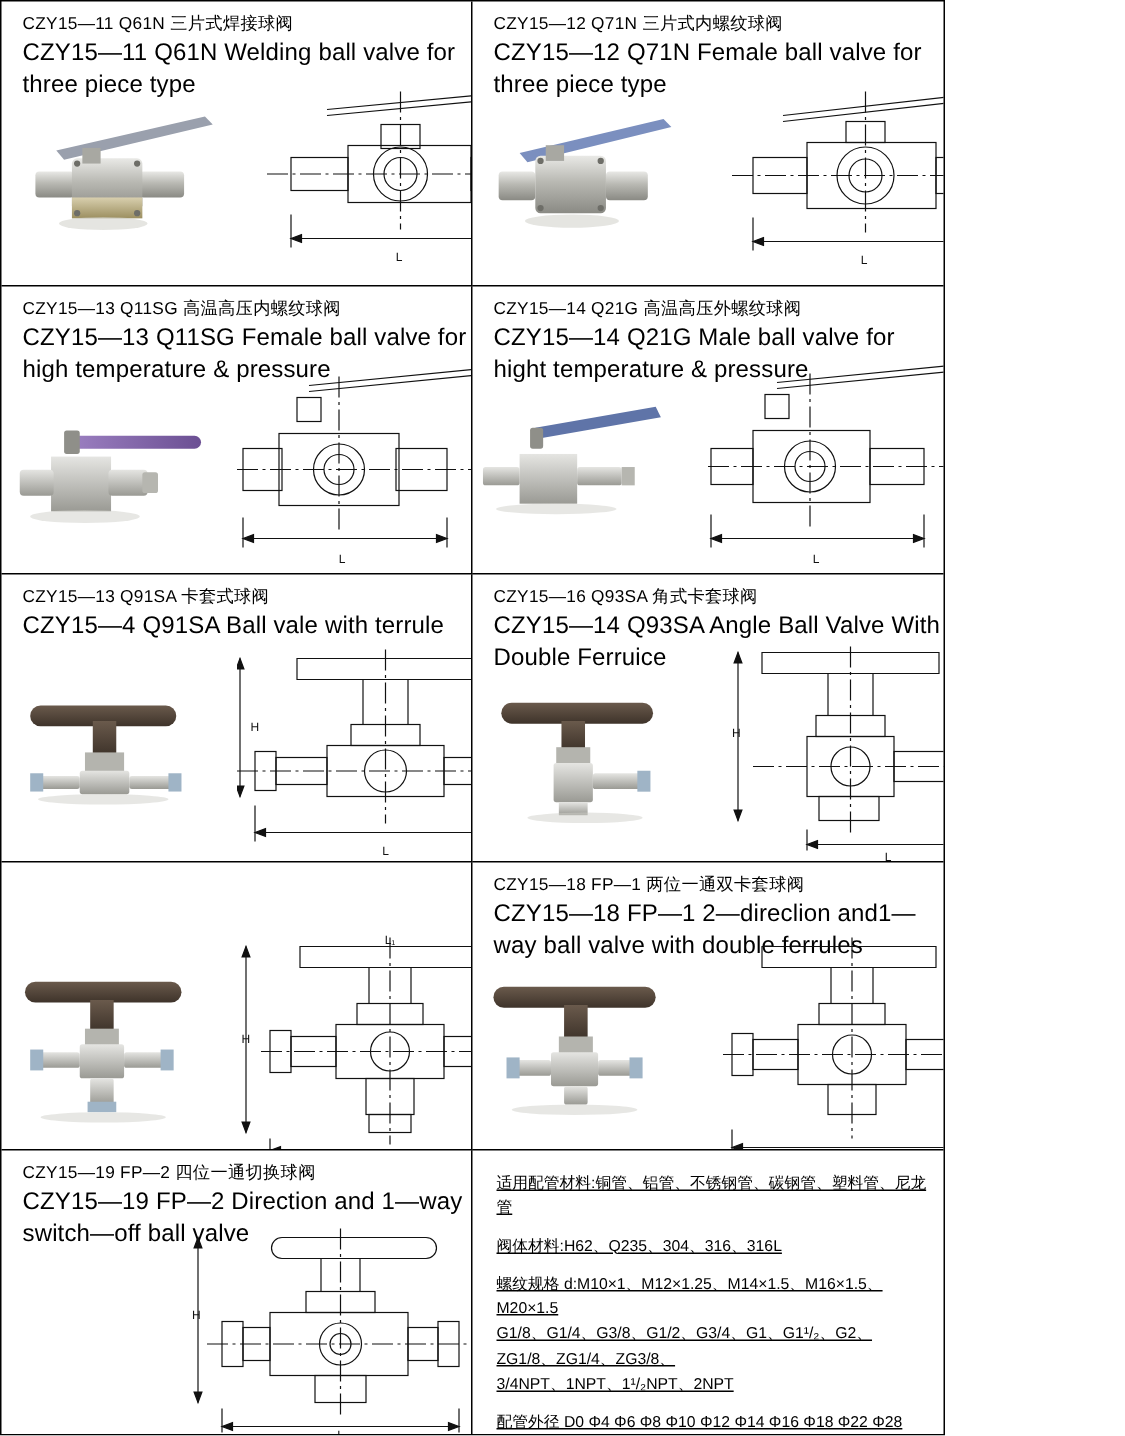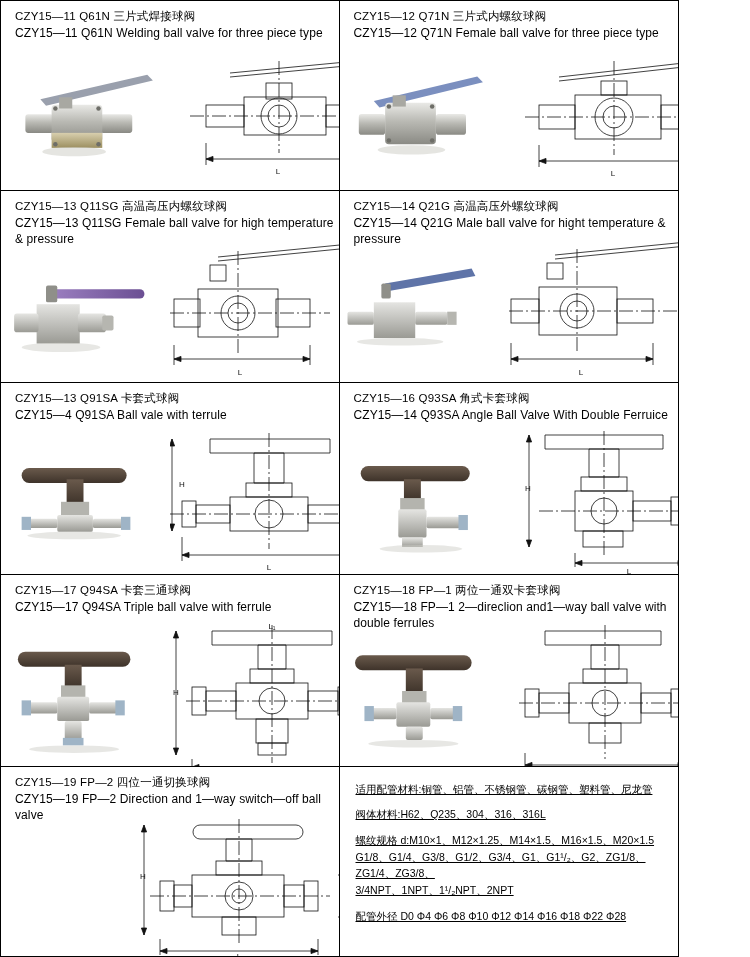--- a/index.html
+++ b/index.html
@@ -5,21 +5,21 @@
   html,body{margin:0;padding:0;}
   body{
     width:750px;height:957px;
     background:#ffffff;
     font-family:"Liberation Sans","DejaVu Sans",sans-serif;
     color:#111;
     overflow:hidden;
   }
   .catalog{
     position:relative;
-    width:679px;height:957px;
+    width:630px;height:957px;
     box-sizing:border-box;
     border:1px solid #000;
     display:grid;
     grid-template-columns:1fr 1fr;
     grid-template-rows:190px 192px 192px 192px 189px;
   }
   .cell{
     position:relative;
     box-sizing:border-box;
     border-right:1px solid #000;
@@ -27,21 +27,21 @@
     overflow:hidden;
   }
   .cell.last-col{border-right:none;}
   .cell.last-row{border-bottom:none;}
 
   .titles{
     padding:8px 0 0 14px;
     line-height:1.35;
   }
   .t-cn{font-size:11.5px;color:#000;letter-spacing:.2px;}
-  .t-en{font-size:12px;color:#000;letter-spacing:.1px;}
+  .t-en{font-size:16px;color:#000;letter-spacing:.1px;}
 
   .art{
     position:absolute;
     left:0;right:0;top:42px;bottom:2px;
     display:flex;
     align-items:center;
   }
   .photo{
     position:relative;
     width:50%;
@@ -403,24 +403,20 @@
           </g>
           <text x="120" y="149" font-size="8" text-anchor="middle" fill="#111">L</text>
           <text x="16" y="66" font-size="8" fill="#111">H</text>
           <text x="217" y="66" font-size="8" fill="#111">H</text>
         </svg>
       </div>
     </div>
   </div>
 
   <div class="cell">
-    <div class="titles">
-      <div class="t-cn">CZY15—17 Q94SA 卡套三通球阀</div>
-      <div class="t-en">CZY15—17 Q94SA  Triple ball valve with ferrule</div>
-    </div>
     <div class="art">
       <div class="photo">
         <svg width="180" height="140" viewBox="0 0 180 140">
           <g transform="translate(14,12)">
             <path d="M12 16 h104 a8 8 0 0 1 0 16 h-104 a8 8 0 0 1 0 -16 Z" fill="url(#handleBrown)"></path>
             <path d="M54 30 h18 v24 h-18 Z" fill="url(#handleBrown)"></path>
             <rect x="50" y="52" width="26" height="14" fill="#b4b4ae"></rect>
             <rect x="46" y="64" width="34" height="26" rx="2" fill="url(#steel3)"></rect>
             <rect x="80" y="70" width="30" height="12" rx="2" fill="url(#steel3)"></rect>
             <rect x="108" y="68" width="10" height="16" fill="#9fb4c6"></rect>

